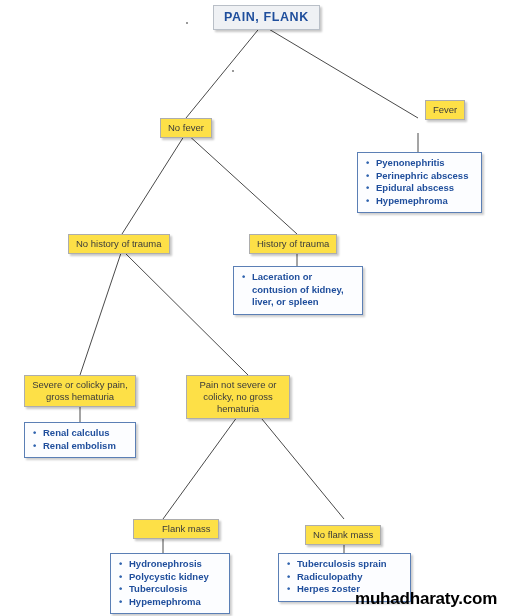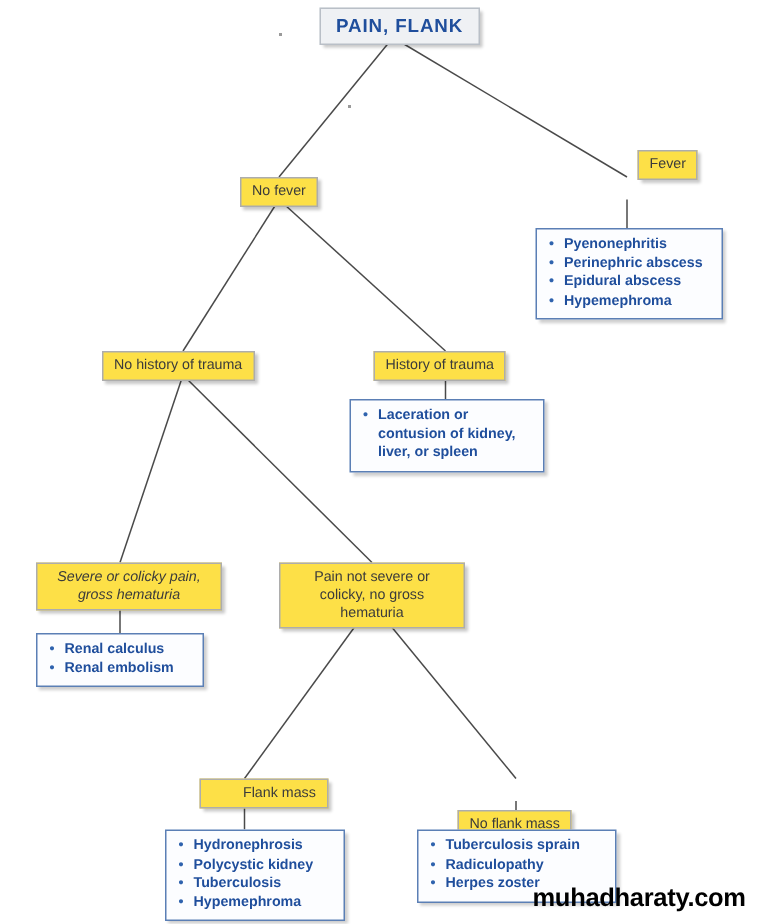--- a/index.html
+++ b/index.html
@@ -169,42 +169,42 @@
 
   <div class="dxbox" style="left:233px; top:266px; width:130px;">
     <ul>
       <li class="multiline">
         <span class="bullet">•</span>
         <span>Laceration or contusion of kidney, liver, or spleen</span>
       </li>
     </ul>
   </div>
 
-  <div class="qbox wrap" style="left:24px; top:375px; width:124px;font-style:italic;">Severe or colicky pain,
+  <div class="qbox wrap" style="left:24px; top:375px; width:112px;">Severe or colicky pain,
 gross hematuria</div>
 
-  <div class="qbox wrap" style="left:186px; top:375px; width:124px;">Pain not severe or colicky,
+  <div class="qbox wrap" style="left:186px; top:375px; width:104px;">Pain not severe or colicky,
 no gross hematuria</div>
 
   <div class="dxbox" style="left:24px; top:422px; width:112px;">
     <ul>
       <li>
         <span class="bullet">•</span>
         <span>Renal calculus</span>
       </li>
       <li>
         <span class="bullet">•</span>
         <span>Renal embolism</span>
       </li>
     </ul>
   </div>
 
   <div class="qbox" style="left:133px; top:519px;padding-left:28px;">Flank mass</div>
 
-  <div class="qbox" style="left:305px; top:540px;">No flank mass</div>
+  <div class="qbox" style="left:305px; top:525px;">No flank mass</div>
 
   <div class="dxbox" style="left:110px; top:553px; width:120px;">
     <ul>
       <li>
         <span class="bullet">•</span>
         <span>Hydronephrosis</span>
       </li>
       <li>
         <span class="bullet">•</span>
         <span>Polycystic kidney</span>

